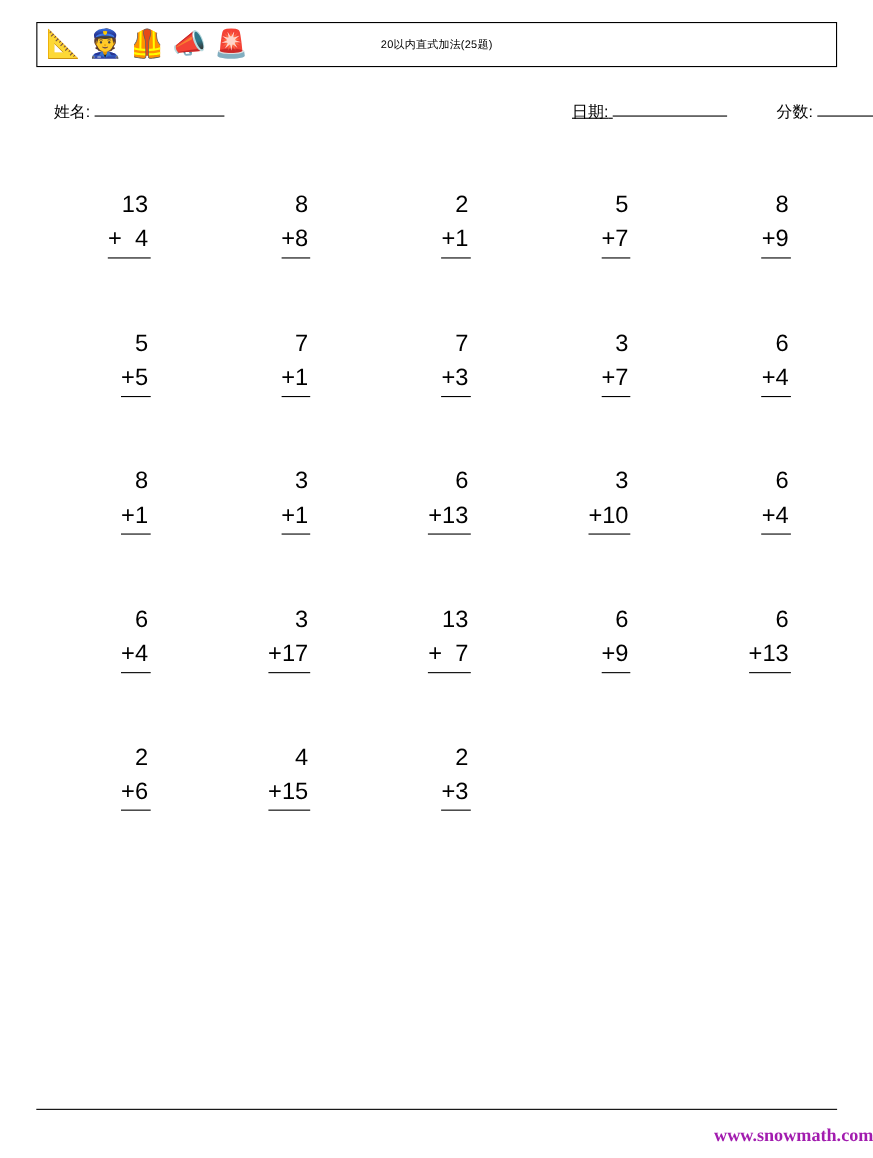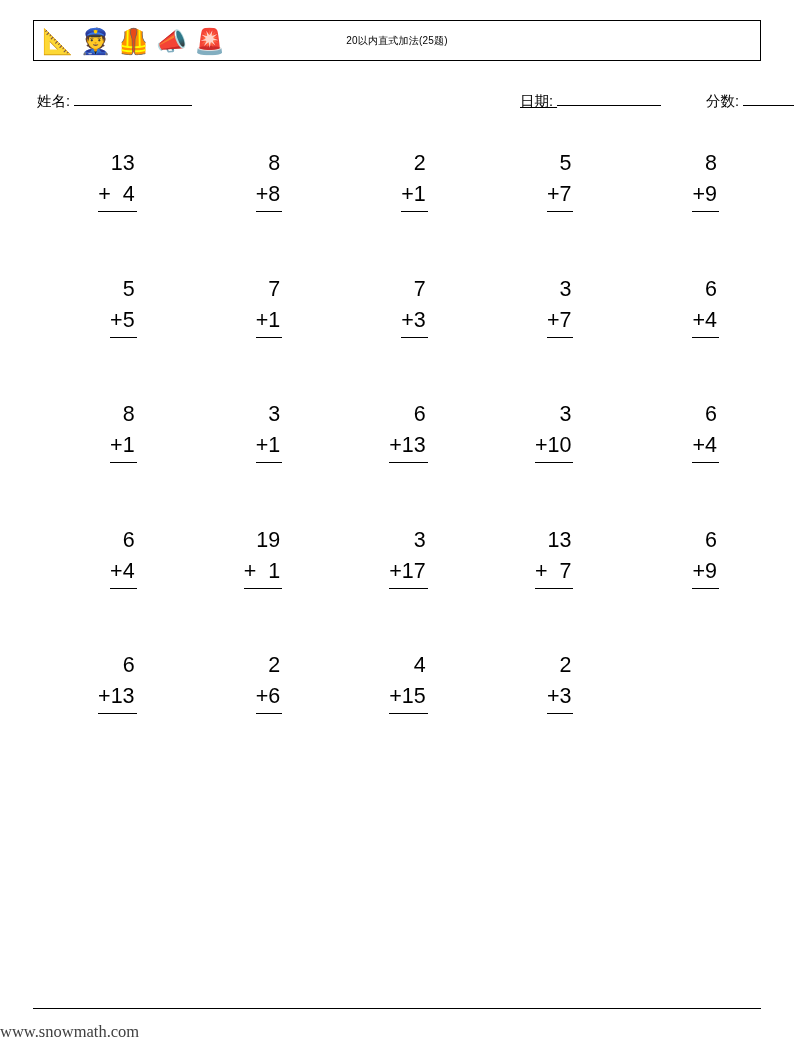--- a/index.html
+++ b/index.html
@@ -55,21 +55,21 @@
   .info-row {
     position: absolute;
     left: 33px;
     top: 92px;
     width: 728px;
     height: 22px;
     font-size: 14.5px;
   }
   .info-name {
     position: absolute;
-    left: 4px;
+    left: 16px;
     top: 0;
     white-space: nowrap;
   }
   .info-date {
     position: absolute;
     left: 487px;
     top: 0;
     white-space: nowrap;
     text-decoration: underline;
   }
@@ -106,20 +106,21 @@
     position: absolute;
     right: 42px;
     top: 8px;
     text-align: right;
     font-size: 21.5px;
     line-height: 31px;
   }
   .addend-top {
     display: block;
     padding-right: 2px;
+    margin-top: 23px;
   }
   .addend-bottom {
     display: block;
     border-bottom: 1.4px solid #000000;
     padding-right: 2px;
     padding-bottom: 1px;
     white-space: pre;
   }
 
   
@@ -128,25 +129,25 @@
     left: 33px;
     top: 1008px;
     width: 728px;
     border-top: 1px solid #000000;
   }
   .footer-text {
     position: absolute;
     left: 0;
     right: 0;
     top: 1022px;
-    text-align: left;
+    text-align: right;
     font-size: 16.5px;
-    font-weight: normal;
+    font-weight: bold;
     font-family: "Liberation Serif", serif;
-    color: #404040;
+    color: #a21caf;
   }
 </style>
 </head>
 <body>
 
 <div class="header-box">
   <div class="header-icons">
     <span>📐</span>
     <span>👮</span>
     <span>🦺</span>
@@ -267,26 +268,20 @@
     </div>
   </div>
   <div class="cell">
     <div class="problem">
       <span class="addend-top">6</span>
       <span class="addend-bottom">+4</span>
     </div>
   </div>
   <div class="cell">
     <div class="problem">
-      <span class="addend-top">19</span>
-      <span class="addend-bottom">+  1</span>
-    </div>
-  </div>
-  <div class="cell">
-    <div class="problem">
       <span class="addend-top">3</span>
       <span class="addend-bottom">+17</span>
     </div>
   </div>
   <div class="cell">
     <div class="problem">
       <span class="addend-top">13</span>
       <span class="addend-bottom">+  7</span>
     </div>
   </div>

